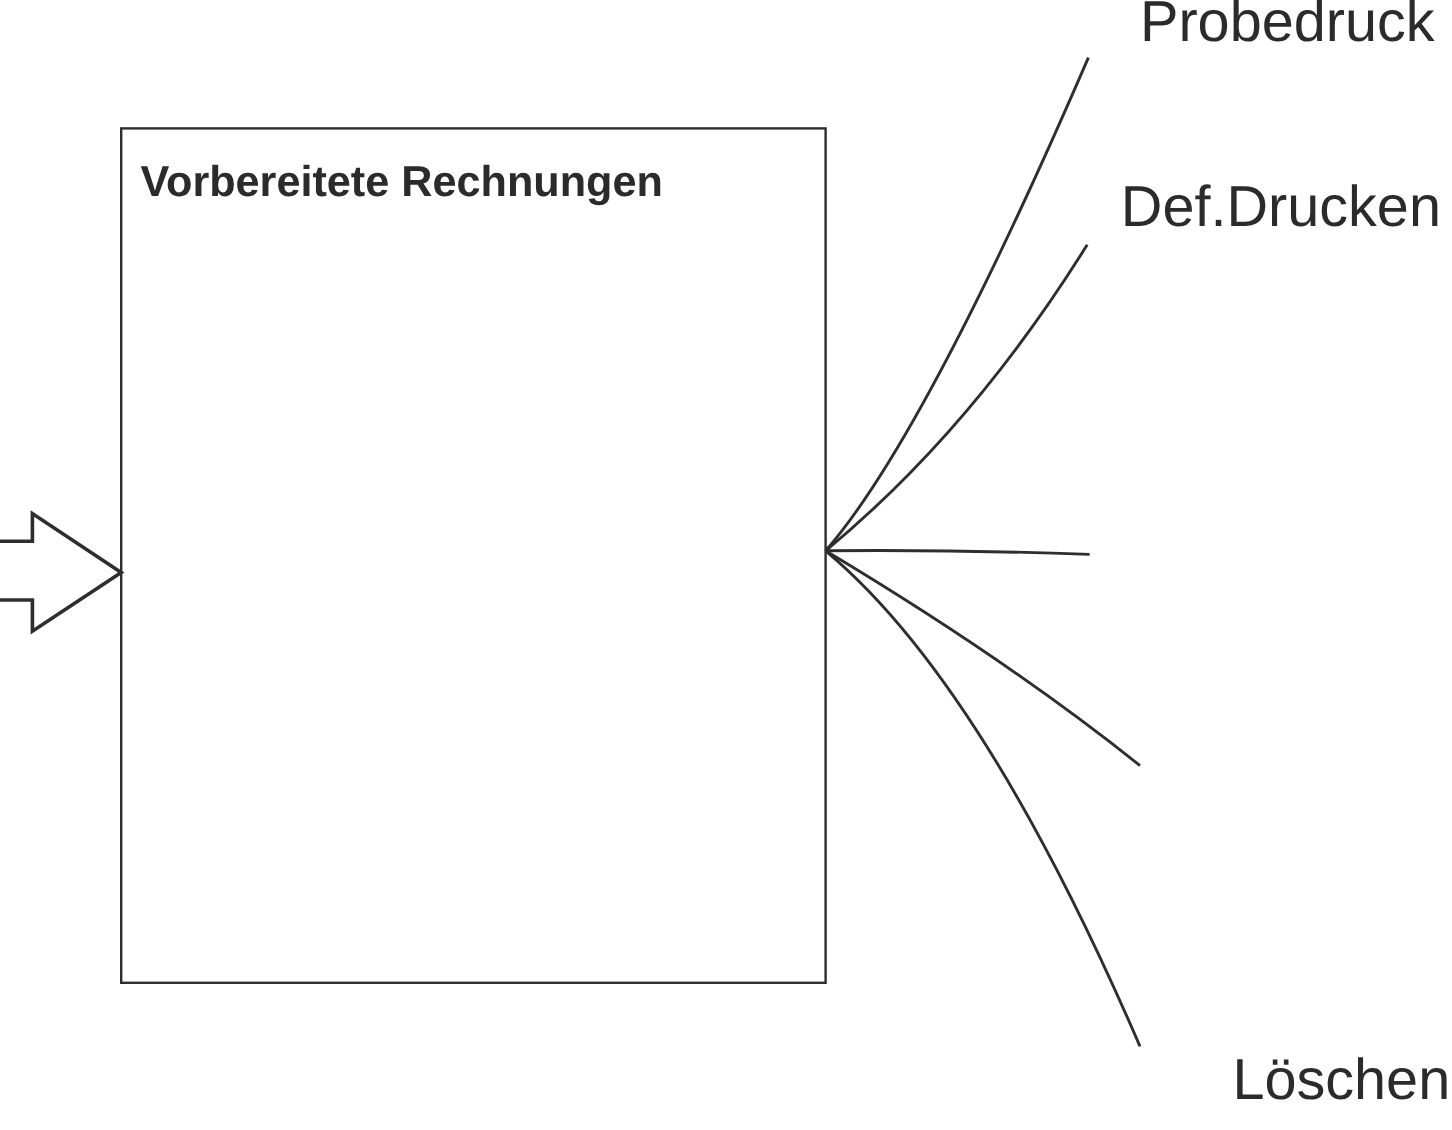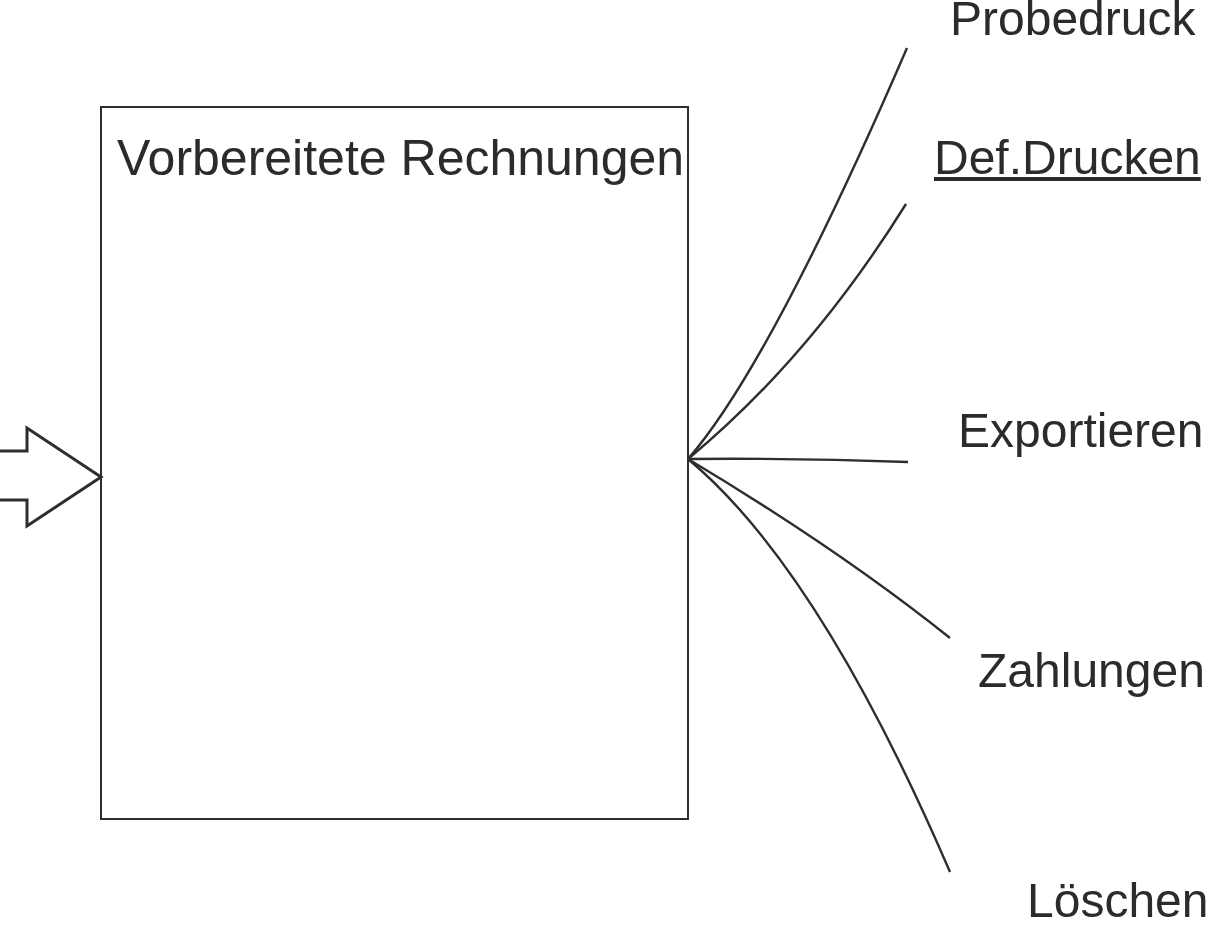--- a/index.html
+++ b/index.html
@@ -30,35 +30,36 @@
     stroke: var(--line);
   }
   .connector { stroke-width: 2.4px; }
   .arrow-outline { stroke-width: 3px; }
   .box-outline { stroke-width: 2px; }
 
   .flow-box-title {
     position: absolute;
     left: 117px;
     top: 133px;
-    font-size: 50px;
+    font-size: 36px;
     line-height: 1;
     color: var(--text);
     white-space: nowrap;
+    font-weight: bold;
   }
 
   .action-label {
     position: absolute;
     font-size: 48px;
     line-height: 1;
     color: var(--text);
     white-space: nowrap;
   }
   .action-probedruck  { left: 950px;  top: -5px;  }
-  .action-defdrucken  { left: 934px;  top: 134px; text-decoration: underline; }
+  .action-defdrucken  { left: 934px;  top: 149px; }
   .action-exportieren { left: 958px;  top: 407px; }
   .action-zahlungen   { left: 978px;  top: 647px; }
   .action-loeschen    { left: 1027px; top: 865px; margin-top: 12px; }
 </style>
 </head>
 <body>
 
 <div class="canvas">
 
   <svg class="diagram-svg" viewBox="0 0 1210 942">
@@ -73,19 +74,17 @@
     <path class="stroke connector" d="M 688 459 Q 840 550 950 638"></path>
     <path class="stroke connector" d="M 688 459 Q 819 568 950 872"></path>
   </svg>
 
   <div class="flow-box-title">Vorbereitete Rechnungen</div>
 
   <div class="action-label action-probedruck">Probedruck</div>
 
   <div class="action-label action-defdrucken">Def.Drucken</div>
 
-  <div class="action-label action-exportieren">Exportieren</div>
 
-  <div class="action-label action-zahlungen">Zahlungen</div>
 
   <div class="action-label action-loeschen">Löschen</div>
 
 </div>
 
 </body></html>

